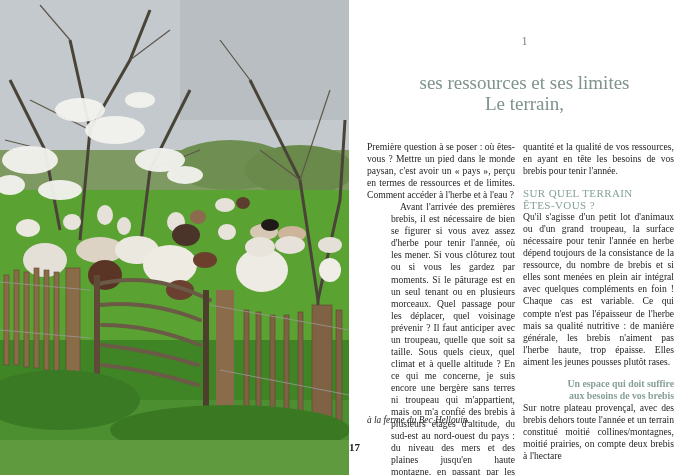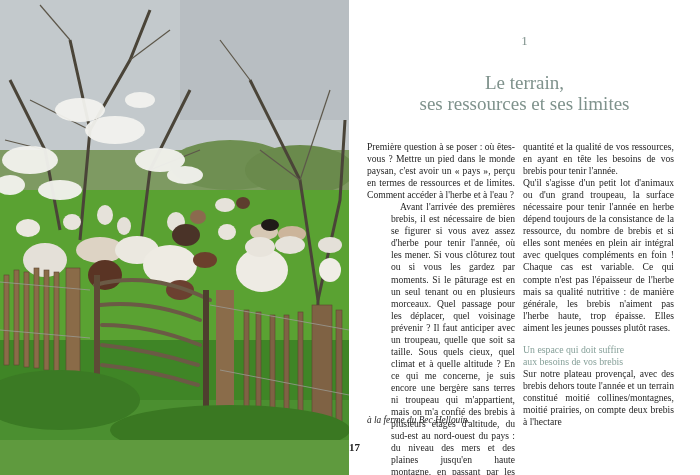--- a/index.html
+++ b/index.html
@@ -31,22 +31,22 @@
     }
     .col.left { left: 18px; }
     .col.right { left: 174px; width: 151px; }
     .col p { margin: 0; }
     .col p.indent { text-indent: 9px; margin-left: 24px; }
     .sub-caps {
       margin: 11px 0 0 0; color: #86a099; font-size: 11px; line-height: 11.5px; letter-spacing: 0.4px;
       font-family: "Liberation Serif", serif; text-transform: uppercase;
     }
     .sub-bold {
-      margin: 10px 0 0 0; color: #86a099; font-size: 9.8px; line-height: 12px; font-weight: normal;
-      font-family: "Liberation Serif", serif; text-align: left;
+      margin: 10px 0 0 0; color: #86a099; font-size: 9.8px; line-height: 12px; font-weight: bold;
+      font-family: "Liberation Serif", serif; text-align: right;
     }
     .caption {
       position: absolute; left: 18px; top: 414px; width: 150px;
       font-family: "Liberation Serif", serif; font-style: italic; font-size: 9.3px; line-height: 12.5px; color: #222;
     }
     .folio {
       position: absolute; left: 0; width: 351px; top: 441px; text-align: left;
       font-family: "Liberation Serif", serif; font-weight: bold; font-size: 11px; color: #222;
     }
   </style>
@@ -165,31 +165,35 @@
 
     <ellipse cx="60" cy="400" rx="80" ry="30" fill="#3b7a24"></ellipse>
     <ellipse cx="230" cy="430" rx="120" ry="25" fill="#3a7822"></ellipse>
     <rect x="0" y="440" width="349" height="35" fill="#5f9a3e"></rect>
   </svg>
 </div>
 
 <div class="page">
   <div class="chapter-num">1</div>
   <div class="chapter-title">
+    <div>ses ressources et ses limites</div>
     <div>Le terrain,</div>
-    <div>ses ressources et ses limites</div>
   </div>
 
   <div class="col left">
     <p>Première question à se poser : où êtes-vous ? Mettre un pied dans le monde paysan, c'est avoir un « pays », perçu en termes de res­sources et de limites. Comment accéder à l'herbe et à l'eau ?</p>
     <p class="indent">Avant l'arrivée des premières bre­bis, il est nécessaire de bien se figu­rer si vous avez assez d'herbe pour tenir l'année, où les mener. Si vous clôturez tout ou si vous les gardez par moments. Si le pâturage est en un seul tenant ou en plusieurs mor­ceaux. Quel passage pour les dépla­cer, quel voisinage prévenir ? Il faut anticiper avec un troupeau, quelle que soit sa taille. Sous quels cieux, quel climat et à quelle altitude ? En ce qui me concerne, je suis encore une bergère sans terres ni troupeau qui m'appartient, mais on m'a confié des brebis à plusieurs étages d'alti­tude, du sud-est au nord-ouest du pays : du niveau des mers et des plaines jusqu'en haute montagne, en passant par les collines. La première chose est d'estimer avec justesse la</p>
   </div>
 
   <div class="col right">
     <p>quantité et la qualité de vos res­sources, en ayant en tête les besoins de vos brebis pour tenir l'année.</p>
+    <div class="sub-caps">
+      <div>Sur quel terrain</div>
+      <div>êtes-vous ?</div>
+    </div>
     <p>Qu'il s'agisse d'un petit lot d'ani­maux ou d'un grand troupeau, la surface nécessaire pour tenir l'an­née en herbe dépend toujours de la consistance de la ressource, du nombre de brebis et si elles sont menées en plein air intégral avec quelques compléments en foin ! Chaque cas est variable. Ce qui compte n'est pas l'épaisseur de l'herbe mais sa qualité nutritive : de manière générale, les brebis n'aiment pas l'herbe haute, trop épaisse. Elles aiment les jeunes pousses plutôt rases.</p>
     <div class="sub-bold">
       <div>Un espace qui doit suffire</div>
       <div>aux besoins de vos brebis</div>
     </div>
     <p>Sur notre plateau provençal, avec des brebis dehors toute l'année et un terrain constitué moitié col­lines/montagnes, moitié prairies, on compte deux brebis à l'hectare</p>
   </div>
 
   <div class="caption">
     <div>à la ferme du Bec Hellouin.</div>

